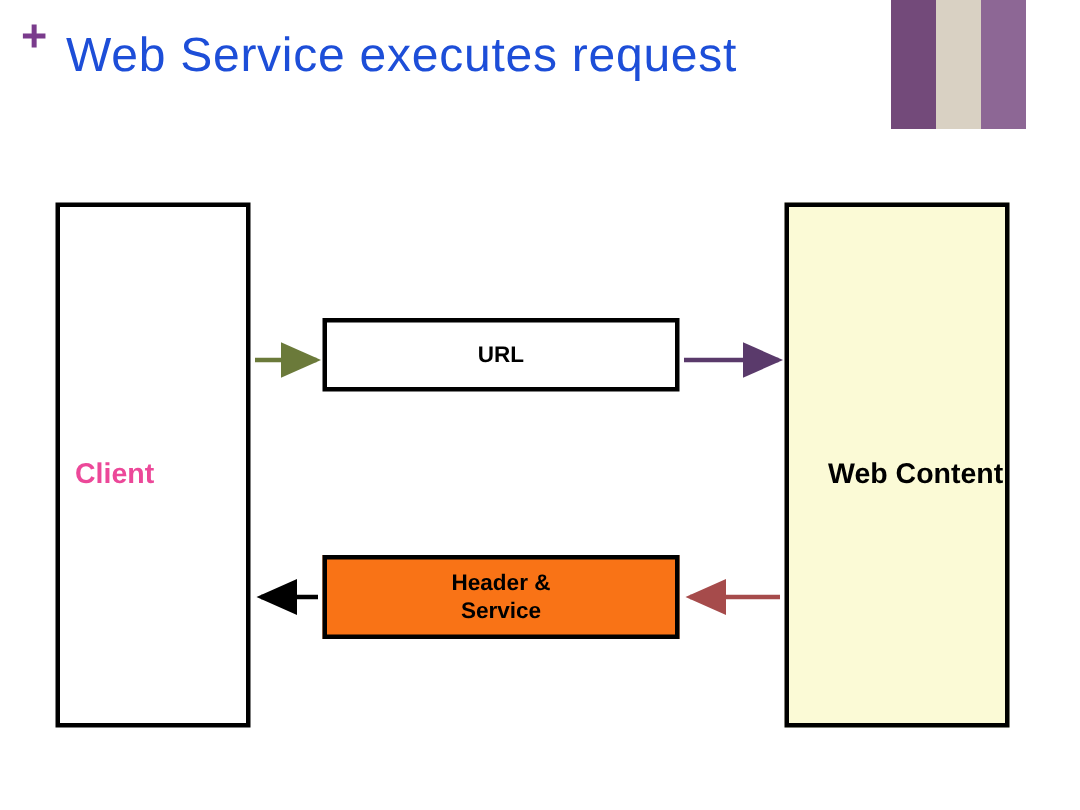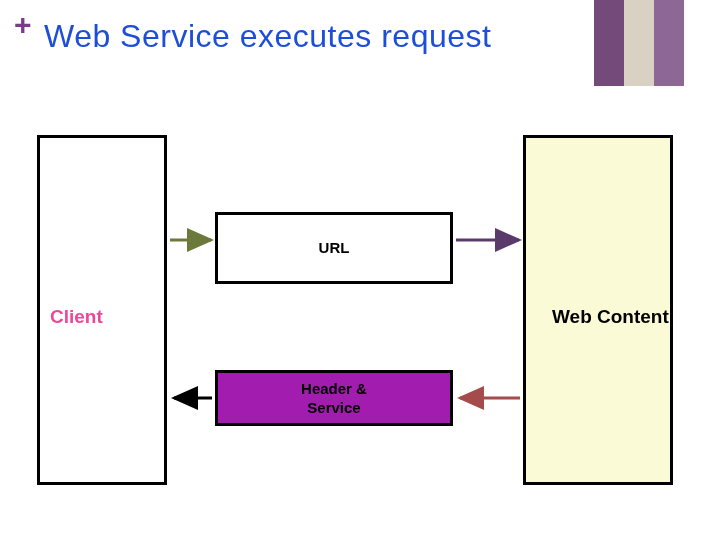--- a/index.html
+++ b/index.html
@@ -8,23 +8,23 @@
 .title{position:absolute;top:18px;left:44px;color:#1d4ed8;font-size:32px;font-weight:normal;letter-spacing:0.5px}
 .topband{position:absolute;top:0;right:36px;width:90px;height:86px;display:flex}
 .topband div{flex:1}
 .b1{background:#734a7a}
 .b2{background:#d9d1c3}
 .b3{background:#8d6795}
 .client-box{position:absolute;top:135px;left:37px;width:130px;height:350px;border:3px solid #000;background:#fff}
 .server-box{position:absolute;top:135px;left:523px;width:150px;height:350px;border:3px solid #000;background:#fbfad6}
 .client-label{position:absolute;top:306px;left:50px;font-size:19px;font-weight:bold;color:#ec4899}
 .server-label{position:absolute;top:306px;left:552px;font-size:19px;font-weight:bold;color:#000}
-.url-box{position:absolute;top:212px;left:215px;width:238px;height:72px;border:3px solid #000;background:#fff;display:flex;flex-direction:column;align-items:center;justify-content:center}
+.url-box{position:absolute;top:212px;left:215px;width:238px;height:49px;border:3px solid #000;background:#fff;display:flex;flex-direction:column;align-items:center;justify-content:center}
 .url-box span{font-size:15px;font-weight:bold;color:#000;line-height:1.3}
-.hc-box{position:absolute;top:370px;left:215px;width:238px;height:56px;border:3px solid #000;background:#a21caf;display:flex;flex-direction:column;align-items:center;justify-content:center}
+.hc-box{position:absolute;top:370px;left:215px;width:238px;height:56px;border:3px solid #000;background:#f97316;display:flex;flex-direction:column;align-items:center;justify-content:center}
 .hc-box span{font-size:15px;font-weight:bold;color:#000;line-height:1.3}
 svg.arrows{position:absolute;top:0;left:0;width:720px;height:540px;pointer-events:none}
 </style>
 </head>
 <body>
 
 <div class="plus">+</div>
 <div class="title">Web Service executes request</div>
 
 <div class="topband">

